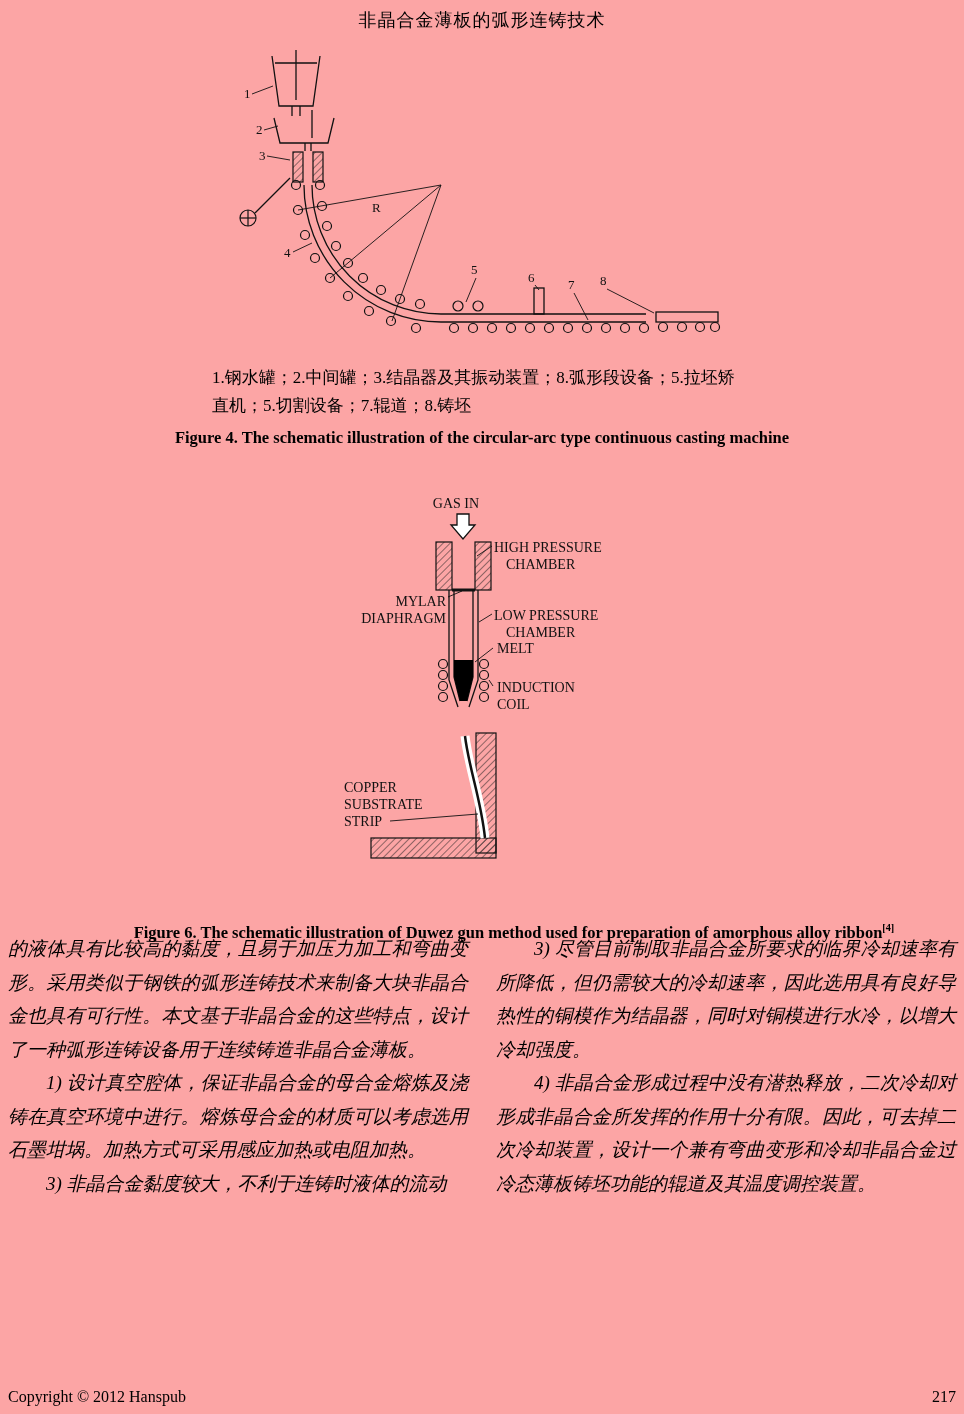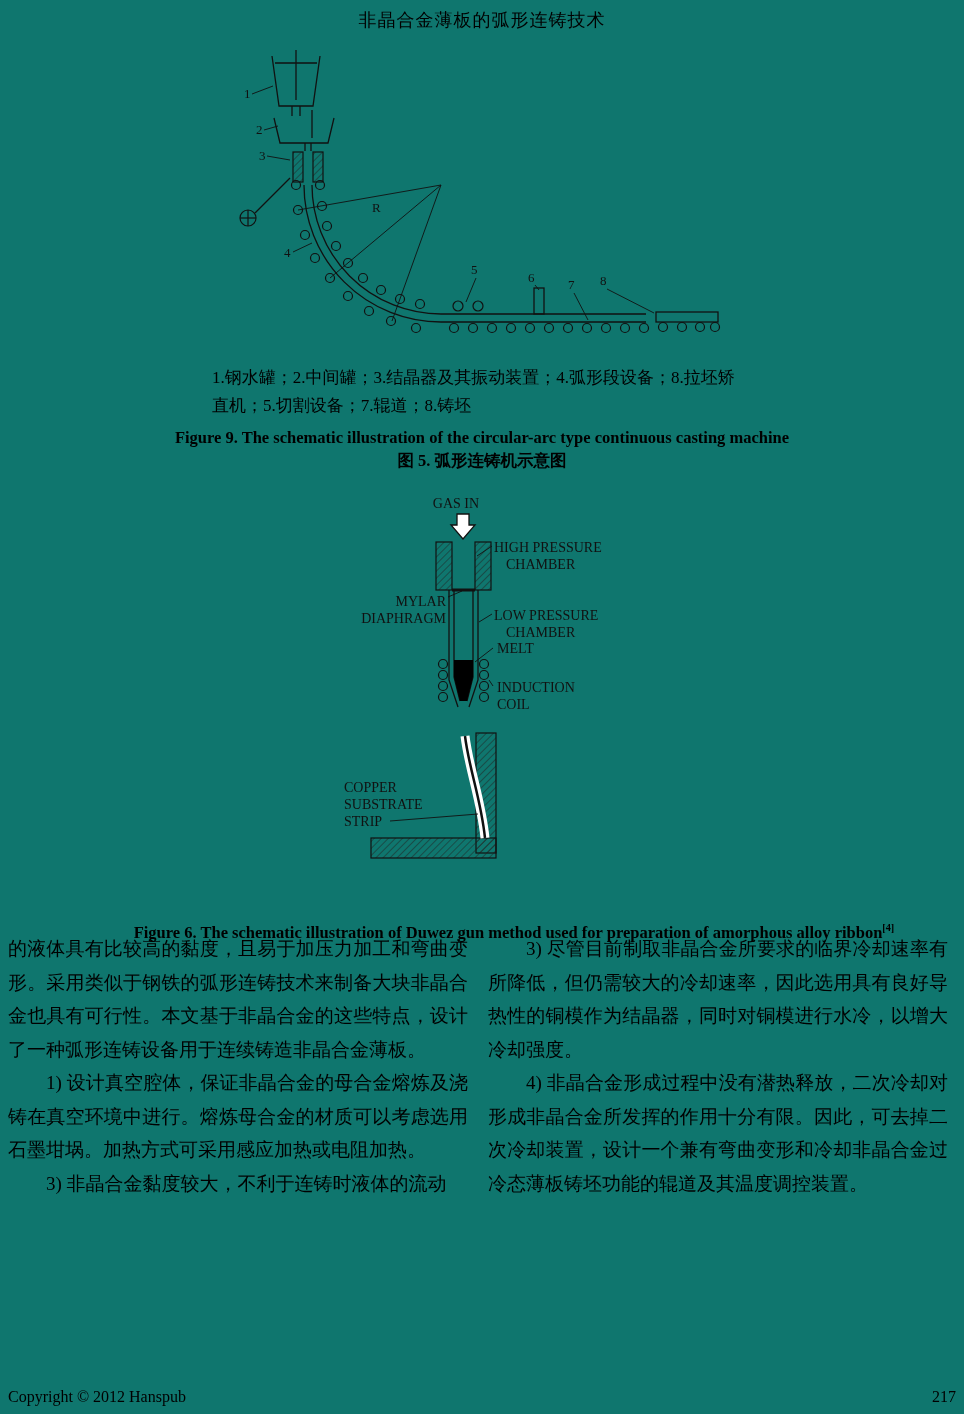--- a/index.html
+++ b/index.html
@@ -1,19 +1,19 @@
 <!DOCTYPE html>
 <html><head>
 <meta charset="utf-8">
 <style>
   * { margin:0; padding:0; box-sizing:border-box; }
   html,body { background:#ffffff; }
   .page {
     position:relative; width:964px; height:1414px; margin:0 auto;
-    background:#0f766e; color:#000;
+    background:#fca5a5; color:#000;
     font-family:"Liberation Serif","DejaVu Serif",serif;
     overflow:hidden;
   }
   .header-title{
     position:absolute; top:8px; left:0; width:100%;
     text-align:center; font-size:18px; letter-spacing:1px;
   }
   .fig5-svg{ position:absolute; top:50px; left:226px; }
   .fig5-note{
     position:absolute; top:364px; left:212px; width:600px;
@@ -22,22 +22,22 @@
   .fig5-caption, .fig6-caption{
     position:absolute; left:0; width:100%; text-align:center;
     font-weight:bold; font-size:16.5px; line-height:23px;
   }
   .fig5-caption{ top:426px; }
   .fig6-svg{ position:absolute; top:494px; left:336px; }
   .fig6-caption{ top:916px;margin-left:32px; }
   sup.ref{ font-size:0.62em; vertical-align:super; }
   .body-text{
     position:absolute; top:932px; left:8px; width:948px;
-    display:flex; gap:20px;
-    font-size:19px; line-height:33.5px; text-align:justify;
+    display:flex; gap:28px;
+    font-size:19px; line-height:33.5px; text-align:justify;font-style:italic;
   }
   .col{ width:460px; }
   .col p.indent{ text-indent:2em; }
   .footer{
     position:absolute; top:1388px; left:8px; width:948px;
     display:flex; justify-content:space-between; font-size:16px;
   }
   svg text{
     font-family:"Liberation Serif","DejaVu Serif",serif;
     fill:#111;
@@ -169,27 +169,26 @@
       <text x="58" y="207">4</text>
       <text x="245" y="224">5</text>
       <text x="302" y="232">6</text>
       <text x="342" y="239">7</text>
       <text x="374" y="235">8</text>
       <text x="146" y="162">R</text>
     </g>
   </svg>
 
   <div class="fig5-note">
-    <div>1.钢水罐；2.中间罐；3.结晶器及其振动装置；4.弧形段设备；8.拉坯矫</div>
+    <div>1.钢水罐；2.中间罐；3.结晶器及其振动装置；8.弧形段设备；5.拉坯矫</div>
     <div>直机；5.切割设备；7.辊道；8.铸坯</div>
   </div>
 
   <div class="fig5-caption">
-    <div>Figure 9. The schematic illustration of the circular-arc type continuous casting machine</div>
-    <div>图 5. 弧形连铸机示意图</div>
+    <div>Figure 4. The schematic illustration of the circular-arc type continuous casting machine</div>
   </div>
 
   <svg class="fig6-svg" width="300" height="375" viewBox="0 0 300 375">
     <defs>
       <pattern id="hatch6" width="5" height="5" patternUnits="userSpaceOnUse" patternTransform="rotate(45)">
         <line x1="0" y1="0" x2="0" y2="5" stroke="#222" stroke-width="1"></line>
       </pattern>
     </defs>
 
     <text x="120" y="14" text-anchor="middle" class="fig-label">GAS IN</text>

